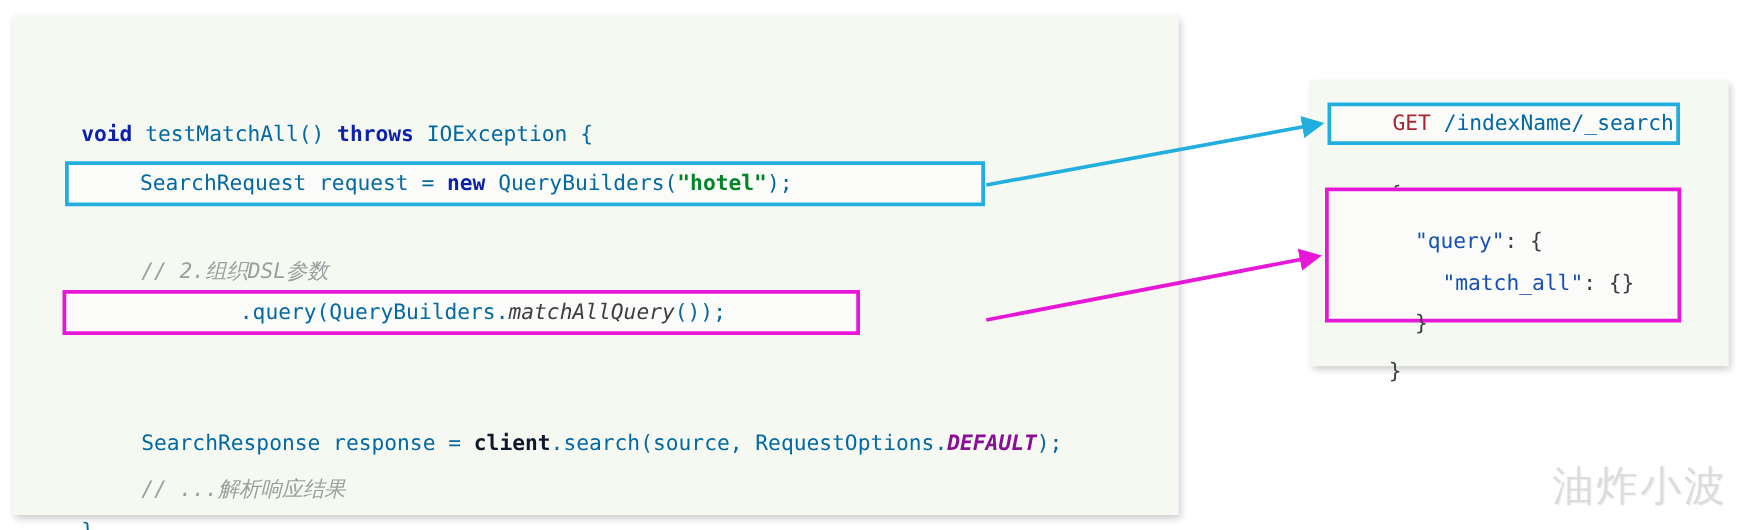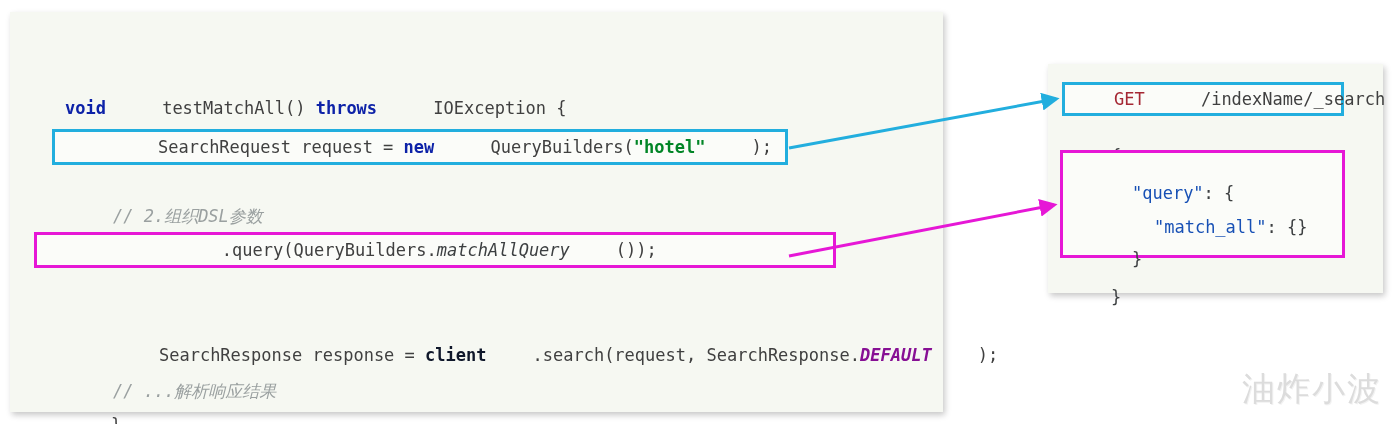--- a/index.html
+++ b/index.html
@@ -46,36 +46,36 @@
   .indent1 { left: 62px; }
   .indent0 { left: 14px; }
 
   .kw      { color: #0d22a8; font-weight: bold; }
   .ann     { color: #9a9a16; }
   .str     { color: #018526; font-weight: bold; }
   .cmt     { color: #9aa0a0; font-style: italic; }
   .field   { color: #0f172a; font-weight: bold; text-align: right; }
   .static-i{ color: #871094; font-weight: bold; font-style: italic; }
   .meth-i  { color: #3c3f41; font-style: italic; }
-  .plain   { color: #404040; padding-left: 46px; }
+  .plain   { color: #0369a1; }
 
   
   .hl-box {
     position: absolute;
     background: #fbfcf9;
     box-sizing: border-box;
   }
   .hl-cyan    { border: 3px solid #22aede; }
   .hl-magenta { border: 3px solid #e617d6; }
 
   #box-search-request {
     left: 52px; top: 129px; width: 736px; height: 36px;
   }
   #box-query-dsl {
-    left: 34px; top: 232px; width: 802px; height: 36px;
+    left: 50px; top: 232px; width: 638px; height: 36px;
   }
   #box-get-line {
     left: 1062px; top: 82px; width: 282px; height: 34px;
   }
   #box-query-json {
     left: 1060px; top: 150px; width: 285px; height: 108px;
   }
 
   .hl-box .code-line { position: absolute; top: 50%; transform: translateY(-50%); }
 
@@ -130,21 +130,21 @@
   <div class="code-line indent1" style="top:173px">
     <span class="cmt">// 2.组织DSL参数</span>
   </div>
 
   <div class="code-line indent1" style="top:208px">
     <span class="plain">request.source()</span>
   </div>
 
 
   <div class="code-line indent1" style="top:313px">
-    <span class="plain">SearchResponse response = </span><span class="field">client</span><span class="plain">.search(request, SearchResponse.</span><span class="static-i">DEFAULT</span><span class="plain">);</span>
+    <span class="plain">SearchResponse response = </span><span class="field">client</span><span class="plain">.search(source, RequestOptions.</span><span class="static-i">DEFAULT</span><span class="plain">);</span>
   </div>
 
   <div class="code-line indent1" style="top:348px">
     <span class="cmt">// ...解析响应结果</span>
   </div>
 
   <div class="code-line indent0" style="top:383px">
     <span class="plain">}</span>
   </div>
 </div>

